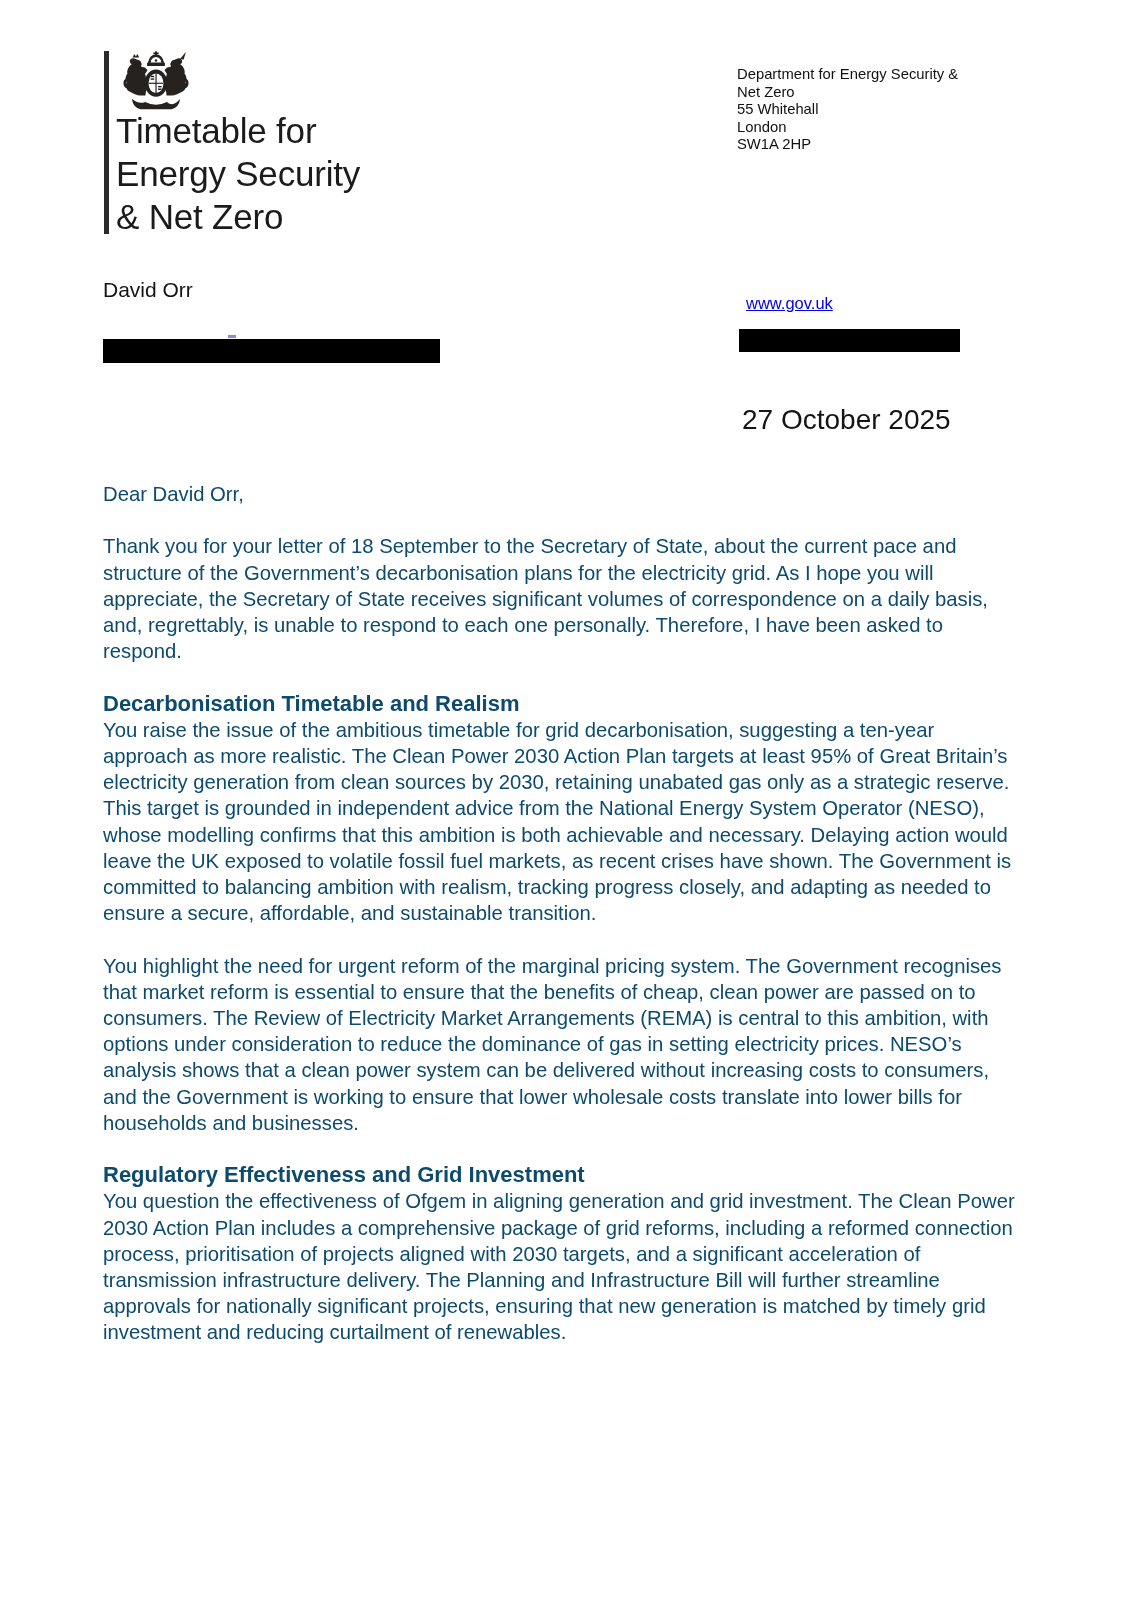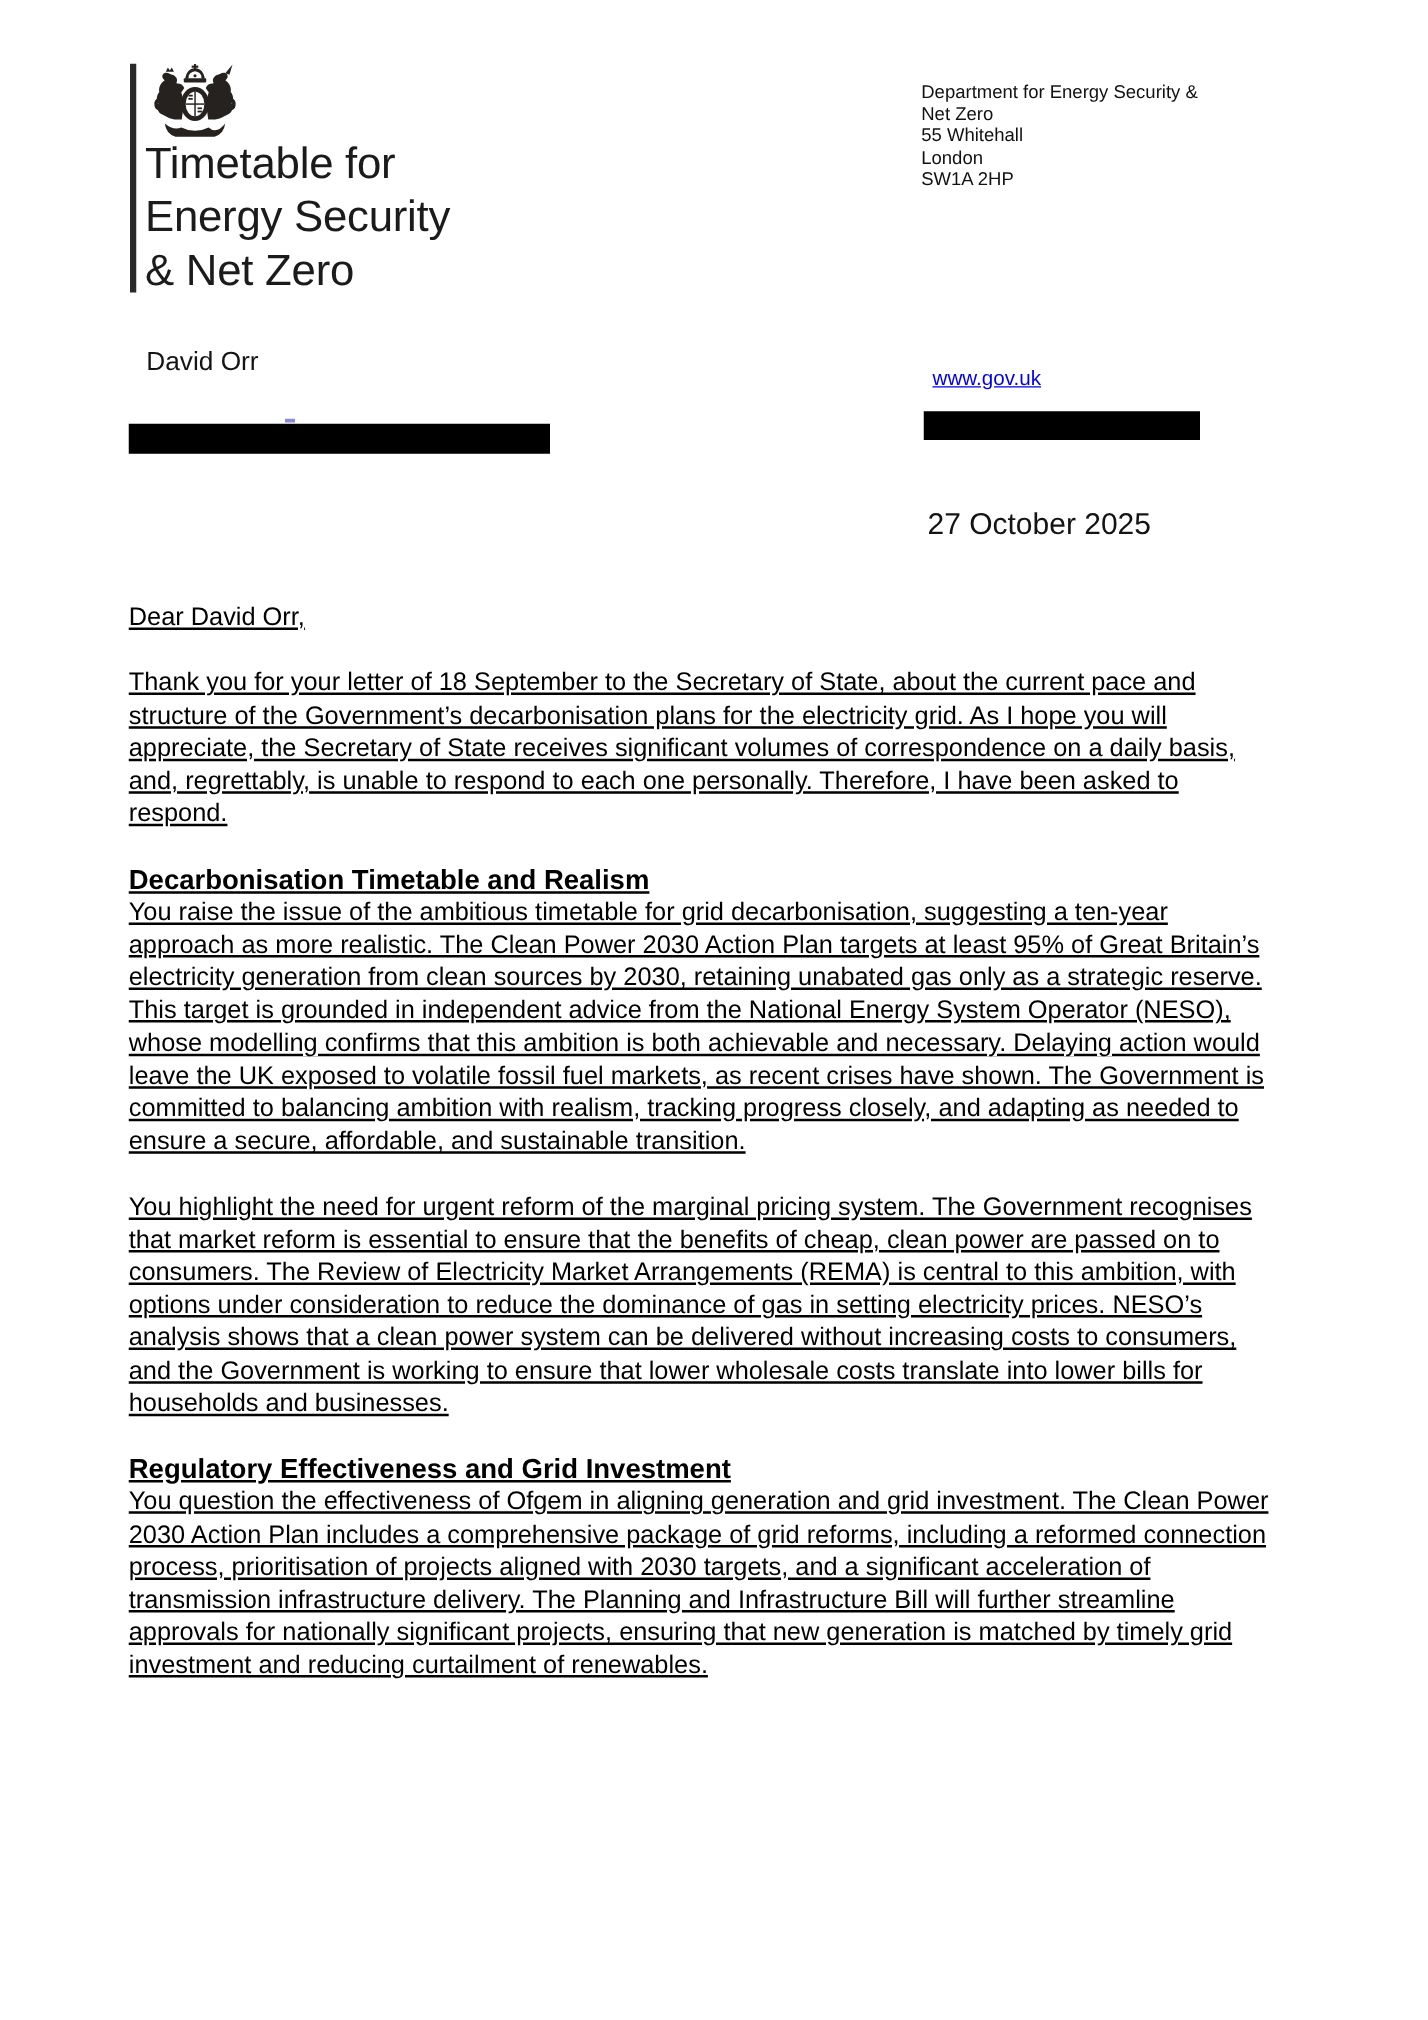--- a/index.html
+++ b/index.html
@@ -29,30 +29,30 @@
     font-size:14.8px;line-height:17.6px;color:#111;
   }
   .addr .b{font-weight:400;}
   .govuk{
     position:absolute;left:746px;top:258px;
     font-size:16.5px;color:#0000EE;text-decoration:underline;
     cursor:pointer;
     margin-top:36px;
   }
   
-  .recipient{position:absolute;left:117px;top:277px;font-size:21px;line-height:26px;}
+  .recipient{position:absolute;left:103px;top:277px;font-size:21px;line-height:26px;}
   .redact{position:absolute;background:#000000;}
   .redact-left{left:103px;top:339px;width:337px;height:24px;}
   .redact-right{left:739px;top:329px;width:221px;height:23px;}
   .blue-speck{position:absolute;left:228px;top:335px;width:8px;height:3px;background:#8a8ad9;}
-  .date{position:absolute;left:742px;top:407px;font-size:24px;line-height:26px;}
+  .date{position:absolute;left:742px;top:407px;font-size:28px;line-height:26px;}
   
   .body{
     position:absolute;left:103px;top:481px;width:921px;
-    font-size:20.3px;line-height:26.2px;color:#000000;text-decoration:underline;
+    font-size:20.3px;line-height:26.2px;color:#0c4a6e;
   }
   .body p{margin:0 0 26.2px 0;}
   .body h3{margin:0;padding:0;font-size:22px;line-height:26.2px;font-weight:700;}
   .body p.last{margin-bottom:16px;}
 </style>
 </head>
 <body>
 
 <div class="page">
 

